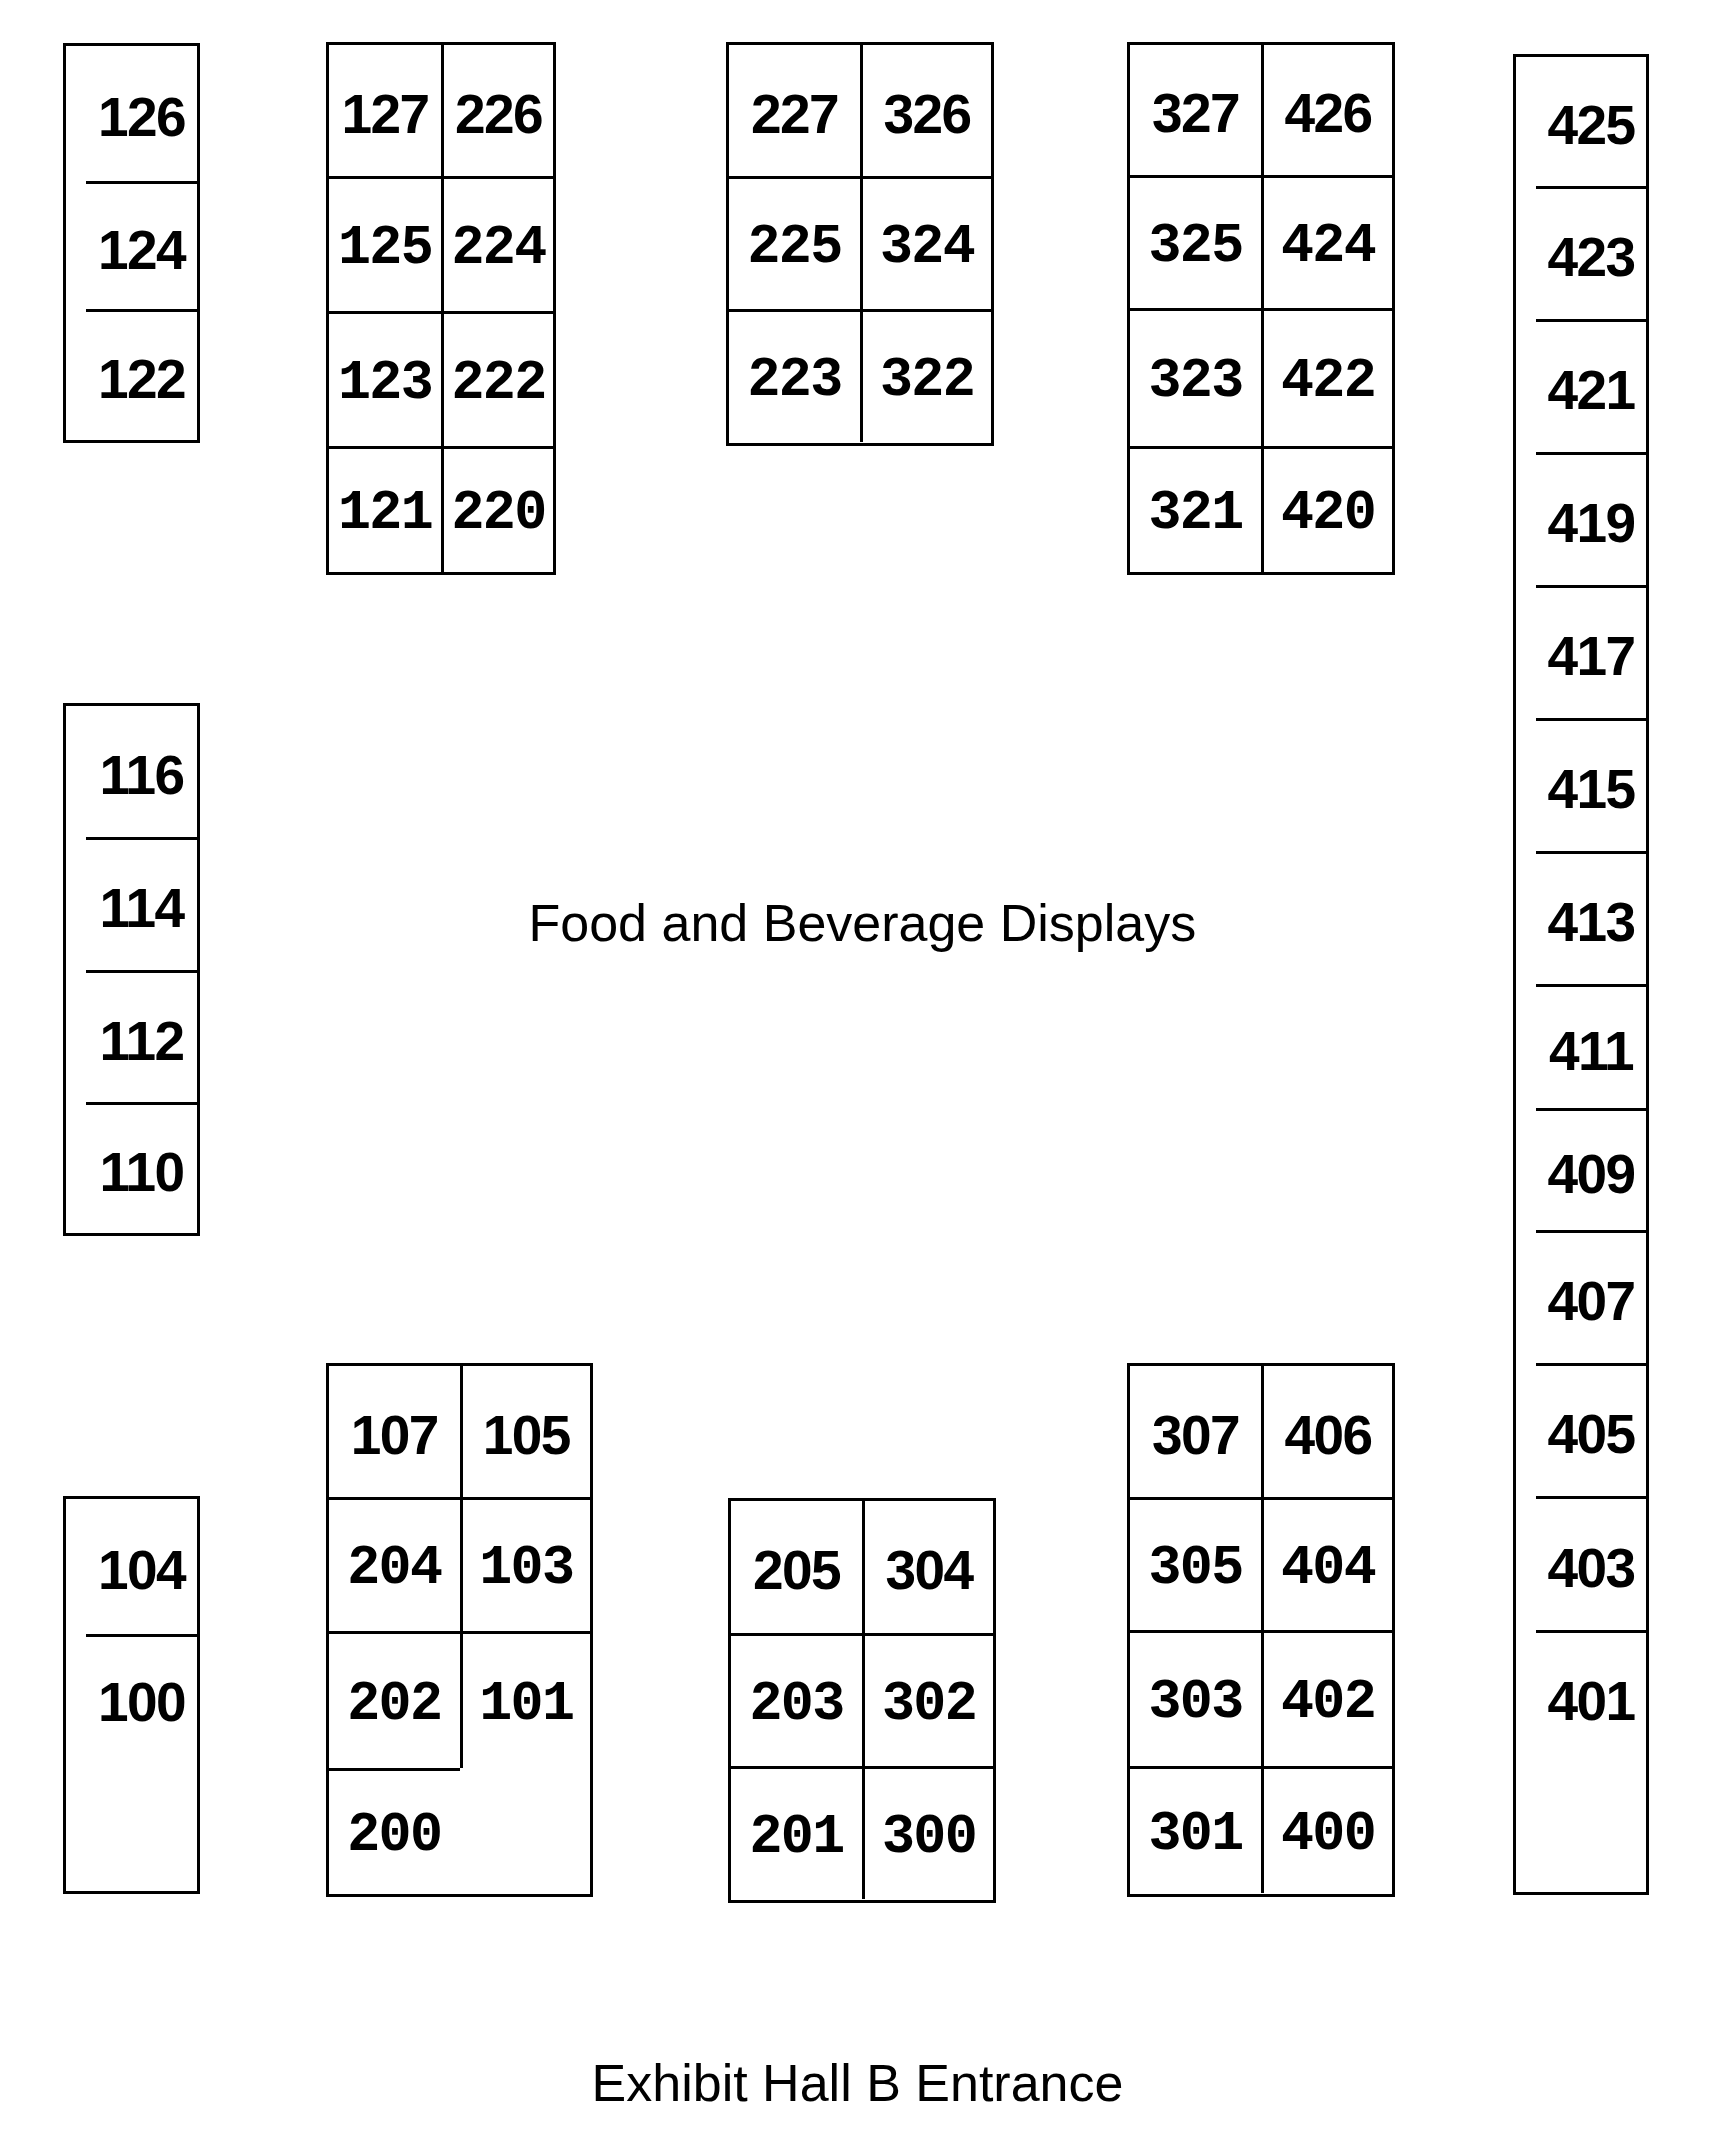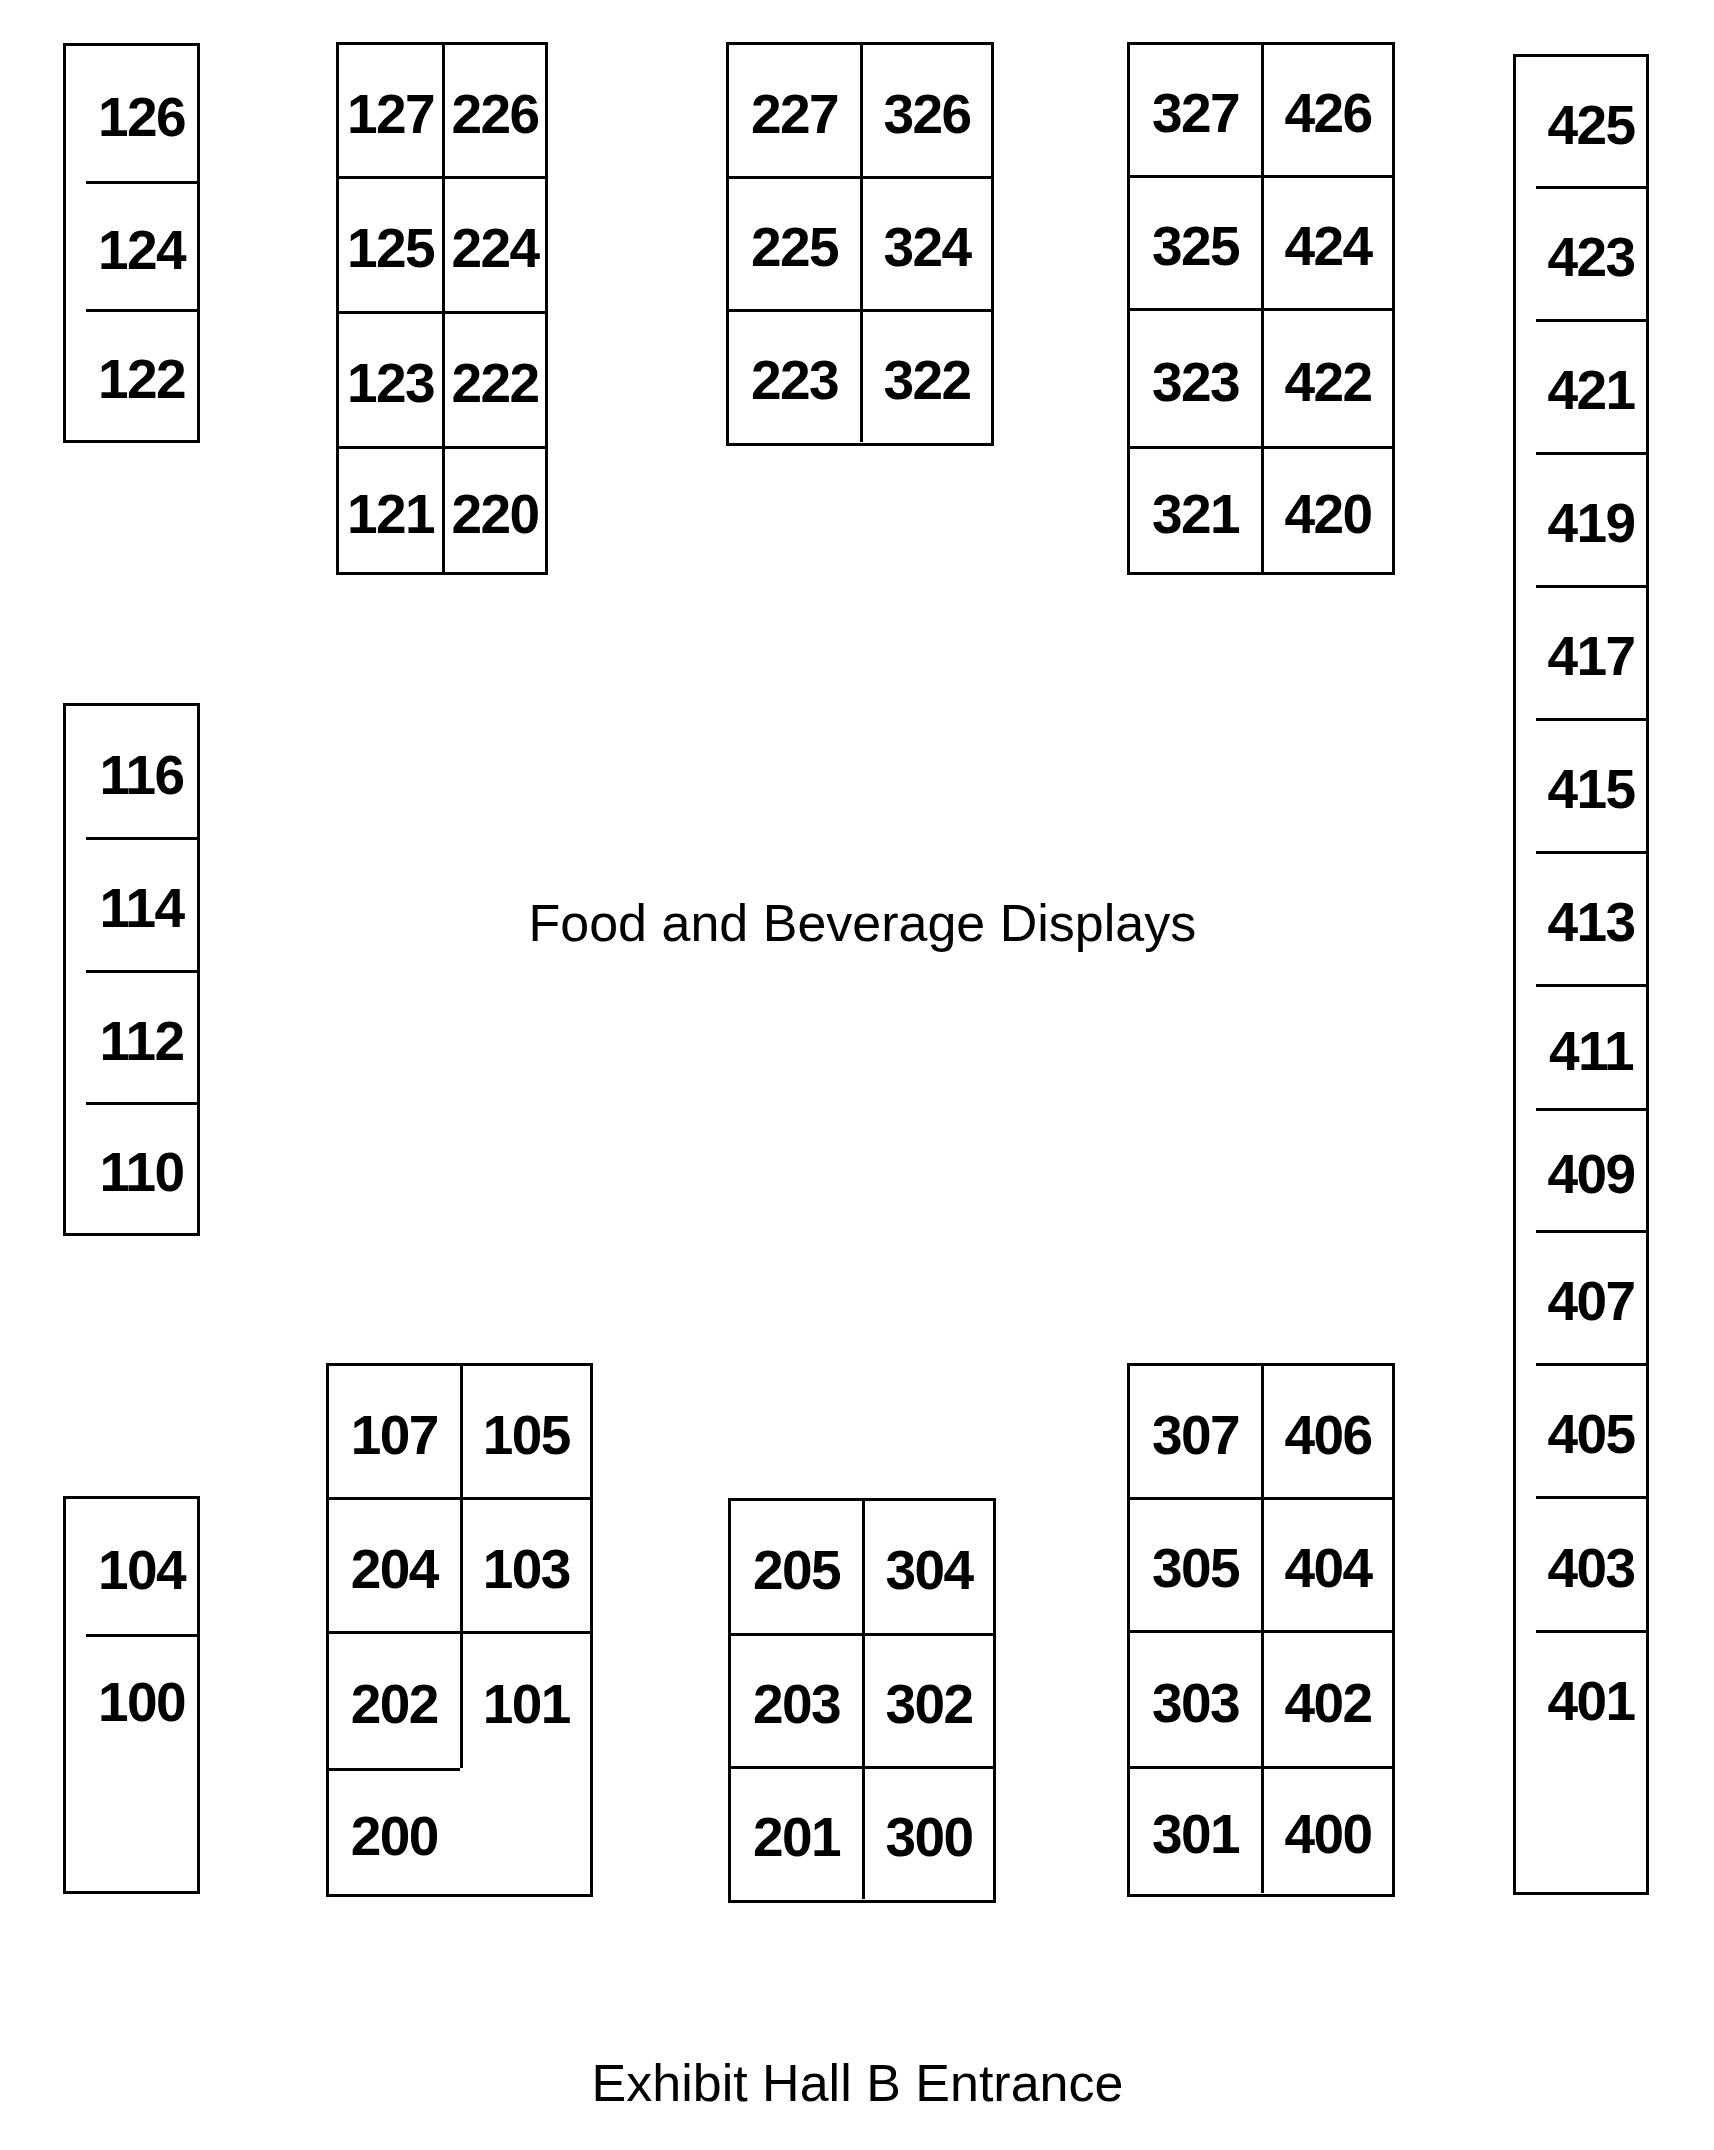--- a/index.html
+++ b/index.html
@@ -4,26 +4,26 @@
 <style>
   html, body { margin: 0; padding: 0; background: #ffffff; }
   body { width: 1715px; height: 2151px; position: relative; overflow: hidden; font-family: "Liberation Sans", sans-serif; }
   .group { position: absolute; box-sizing: border-box; border: 3.3px solid #000000; display: grid; background: #ffffff; }
   .group.c1 { grid-template-columns: 1fr; padding-left: 20px; }
   .group.c2 { grid-template-columns: 1fr 1fr; }
   .cell { box-sizing: border-box; display: flex; align-items: center; justify-content: center; padding-top: 6.5px;
           font-family: "Liberation Sans", sans-serif; font-weight: bold; font-size: 55px; letter-spacing: -1.6px; color: #000000; cursor: pointer; }
   .c2 .cell:nth-child(2n) { border-left: 3.3px solid #000000; }
   .c1 .cell:not(:first-child) { border-top: 3.3px solid #000000; }
-  .c2 .cell:nth-child(n+3) { border-top: 3.3px solid #000000; }
+  .c2 .cell:nth-child(n+3) { border-top: 3.3px solid #000000; font-family: Liberation Mono, monospace; }
 
   #g1a { left: 63px; top: 43px; width: 137px; height: 400px; grid-template-rows: 135px 128px 130px; }
   #g1b { left: 63px; top: 703px; width: 137px; height: 533px; grid-template-rows: 131px 133px 132px 131px; }
   #g1c { left: 63px; top: 1496px; width: 137px; height: 398px; grid-template-rows: 135px 127px 130px; }
-  #g2a { left: 336px; top: 42px; width: 212px; height: 533px; grid-template-rows: 131px 135px 135px 126px; }
+  #g2a { left: 326px; top: 42px; width: 230px; height: 533px; grid-template-rows: 131px 135px 135px 126px; }
   #g2b { left: 326px; top: 1363px; width: 267px; height: 534px; grid-template-rows: 131px 134px 137px 126px; }
   #g3a { left: 726px; top: 42px; width: 268px; height: 404px; grid-template-rows: 131px 133px 133px; }
   #g3b { left: 728px; top: 1498px; width: 268px; height: 405px; grid-template-rows: 132px 133px 133px; }
   #g4a { left: 1127px; top: 42px; width: 268px; height: 533px; grid-template-rows: 130px 133px 138px 126px; }
   #g4b { left: 1127px; top: 1363px; width: 268px; height: 534px; grid-template-rows: 131px 133px 136px 127px; }
   #g5  { left: 1513px; top: 54px; width: 136px; height: 1841px;
          grid-template-rows: 129px 133px 133px 133px 133px 133px 133px 124px 122px 133px 133px 134px 133px 130px; }
 
   .area-label { position: absolute; left: 0; width: 1715px; text-align: center; font-family: "Liberation Sans", sans-serif;
                 font-weight: normal; font-size: 52px; color: #000000; line-height: 1; white-space: nowrap; }

